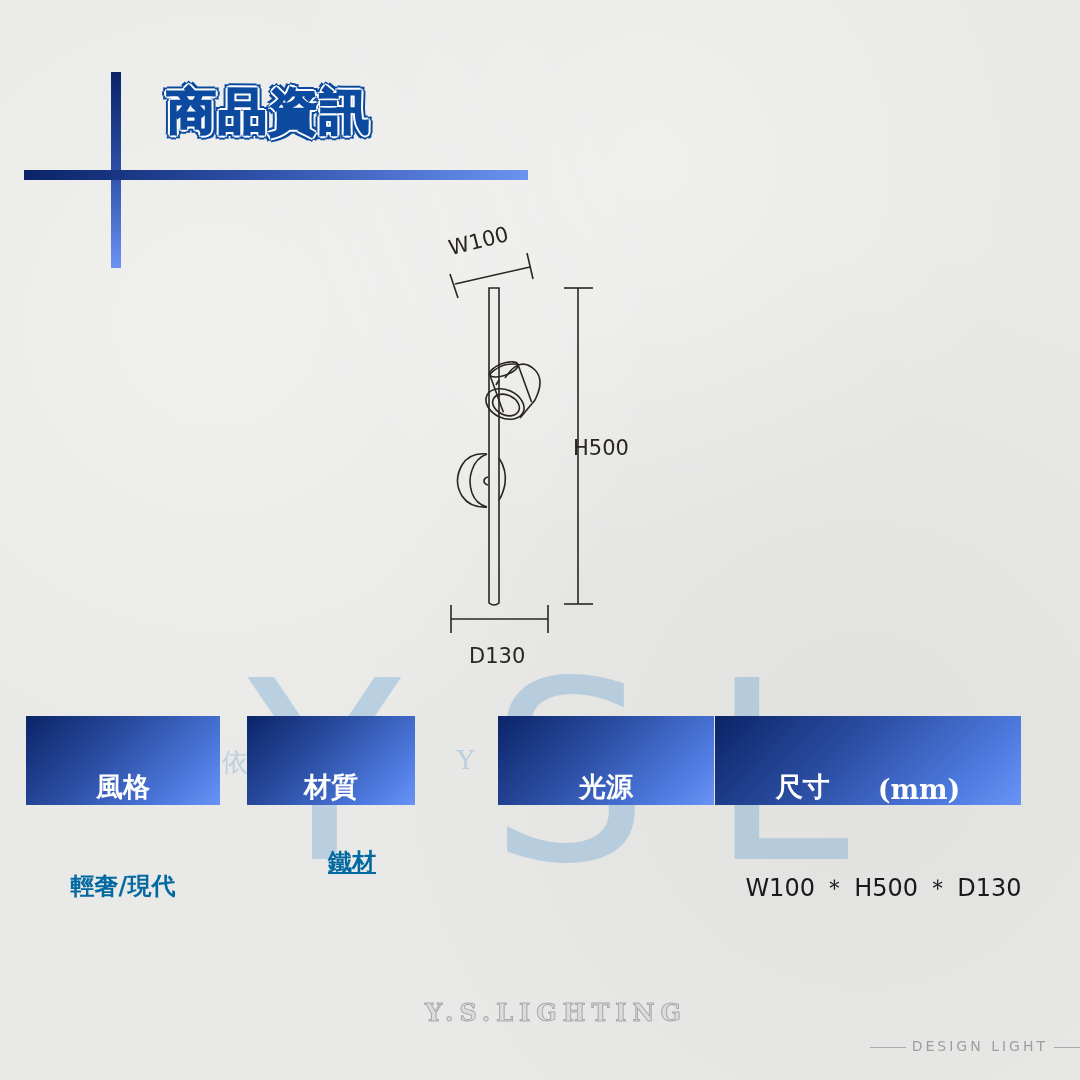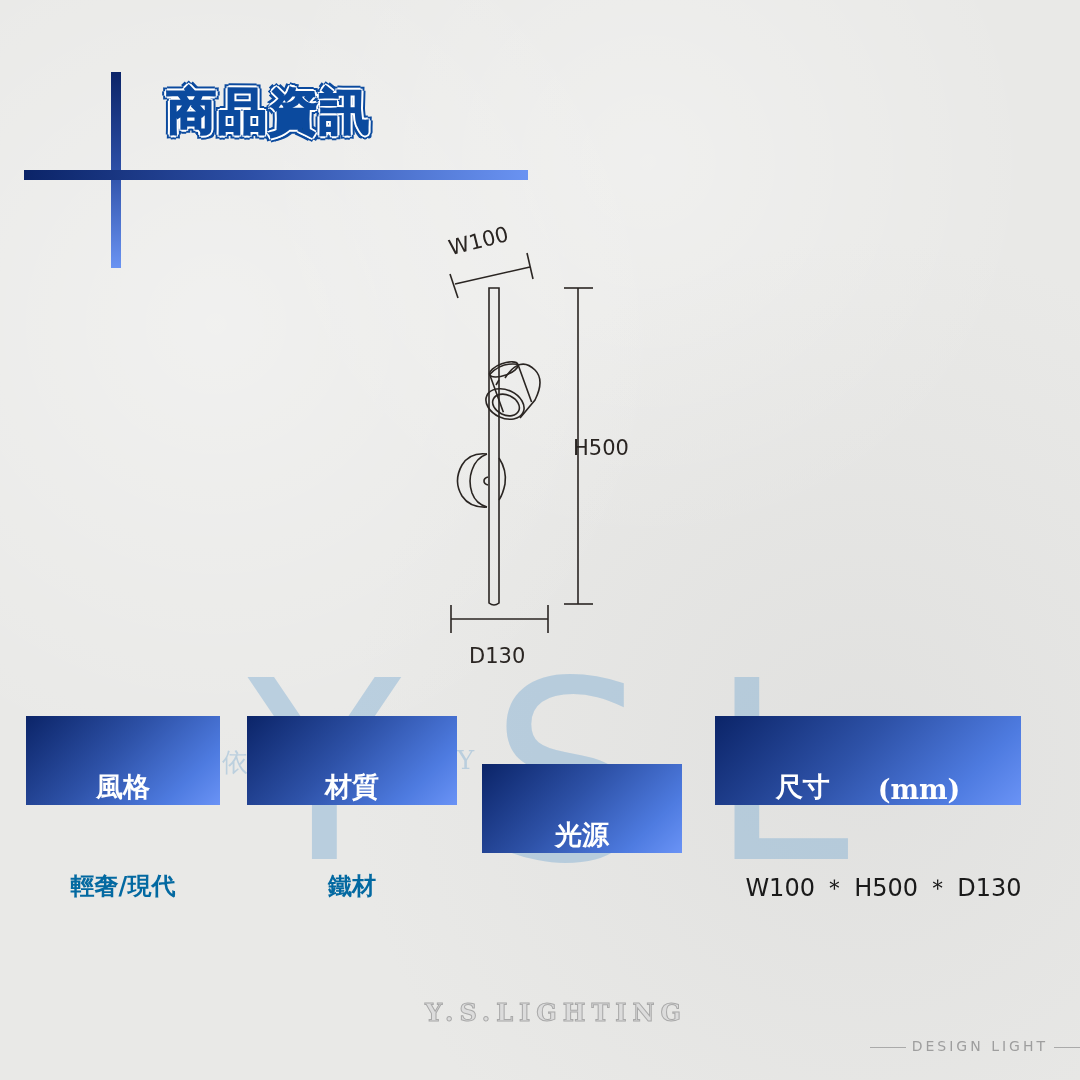--- a/index.html
+++ b/index.html
@@ -112,33 +112,33 @@
     </g>
   </g>
 </svg>
 <div class="abs dim-label" style="left:452px; top:236px; transform: rotate(-14deg); transform-origin: left bottom;">W100</div>
 <div class="abs dim-label" style="left:573px; top:436px;">H500</div>
 <div class="abs dim-label" style="left:469px; top:644px;">D130</div>
 
 <div class="abs hbox" style="left:26px; width:194px;">
   <span>風格</span>
 </div>
-<div class="abs hbox" style="left:247px; width:210px;">
+<div class="abs hbox" style="left:247px; width:168px;">
   <span>材質</span>
 </div>
-<div class="abs hbox" style="left:482px; width:200px;margin-top:48px;">
+<div class="abs hbox" style="left:498px; width:216px;">
   <span>光源</span>
 </div>
 <div class="abs hbox" style="left:715px; width:306px;">
   <span>尺寸</span>
     <span class="mm">(mm)</span>
 </div>
 
 <div class="abs val bold" style="left:26px; width:194px; top:870px;">輕奢/現代</div>
-<div class="abs val bold" style="left:247px; width:210px; top:870px;">鐵材</div>
+<div class="abs val bold" style="left:247px; width:210px; top:846px;text-decoration:underline;">鐵材</div>
 <div class="abs val light" style="left:478px; width:216px; top:856px;">
 </div>
 <div class="abs val light" style="left:715px; width:337px; top:872px; font-size:24px;">W100 ＊ H500 ＊ D130</div>
 
 <div class="abs brand brand-main">Y.S.LIGHTING</div>
 <div class="abs brand brand-sub">
   <span class="rule"></span><span>DESIGN LIGHT</span><span class="rule"></span>
 </div>
 
 </body></html>

